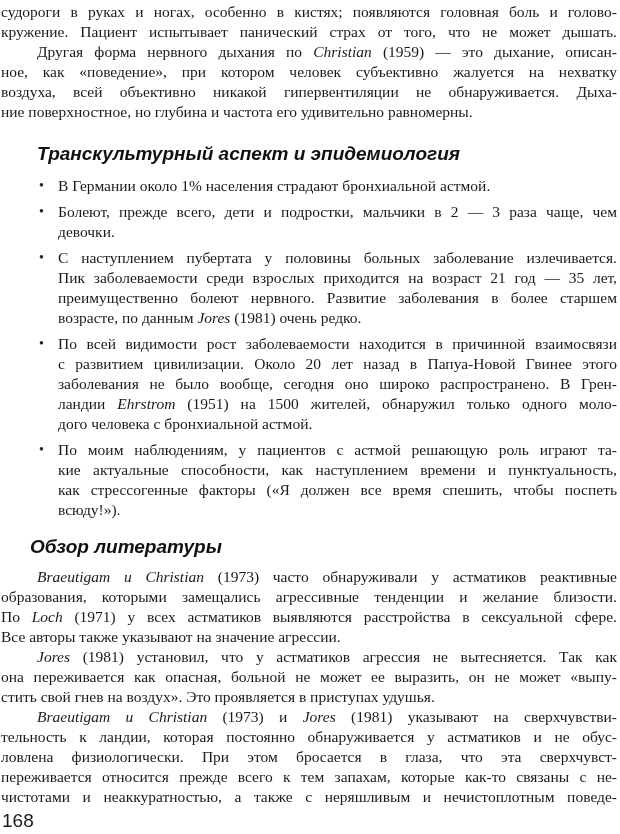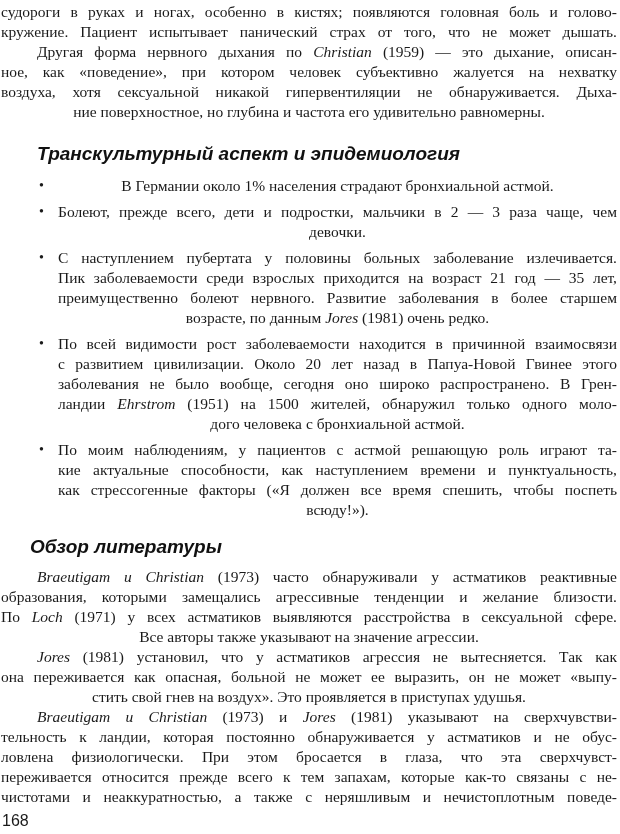--- a/index.html
+++ b/index.html
@@ -9,21 +9,21 @@
     height: 834px;
     background: #ffffff;
     color: #1a1a1a;
     font-family: "Liberation Serif", "DejaVu Serif", serif;
     font-size: 15.5px;
     overflow: hidden;
     box-sizing: border-box;
   }
   .content { padding: 2px 3px 0 1px; }
 
-  .line { line-height: 20px; min-height: 20px; text-align: center; }
+  .line { line-height: 20px; min-height: 20px; text-align: left; }
   .line.j { text-align: justify; text-align-last: justify; }
   .line.ind { text-indent: 36px; }
   .it { font-style: italic; }
 
   .para { margin: 0; }
 
   .heading {
     font-family: "Liberation Sans", "DejaVu Sans", sans-serif;
     font-weight: 700;
     font-size: 19px;
@@ -42,40 +42,40 @@
     line-height: 20px;
     font-size: 14px;
   }
   .bullet-body { flex: 1 1 auto; min-width: 0; }
 
   .page-number {
     position: absolute;
     left: 2px;
     top: 810px;
     font-family: "Liberation Sans", "DejaVu Sans", sans-serif;
-    font-size: 16px;
+    font-size: 19px;
     line-height: 22px;
     color: #1a1a1a;
   }
 </style>
 </head>
 <body>
 
 <div class="page" style="background: rgb(255, 255, 255); color: rgb(26, 26, 26);">
   <div class="content">
 
     <div class="paras">
         <div class="para">
           <div class="line j"><span>судороги в руках и ногах, особенно в кистях; появляются головная боль и голово-</span></div>
           <div class="line j"><span>кружение. Пациент испытывает панический страх от того, что не может дышать.</span></div>
         </div>
         <div class="para">
           <div class="line j ind"><span>Другая форма нервного дыхания по </span><span class="it">Christian</span><span> (1959) — это дыхание, описан-</span></div>
           <div class="line j"><span>ное, как «поведение», при котором человек субъективно жалуется на нехватку</span></div>
-          <div class="line j"><span>воздуха, хотя сексуальной никакой гипервентиляции не обнаруживается. Дыха-</span></div>
+          <div class="line j"><span>воздуха, всей объективно никакой гипервентиляции не обнаруживается. Дыха-</span></div>
           <div class="line"><span>ние поверхностное, но глубина и частота его удивительно равномерны.</span></div>
         </div>
       </div>
 
     <div class="heading">Транскультурный аспект и эпидемиология</div>
 
     <div class="bullets">
         <div class="bullet-item">
           <span class="bullet-mark">•</span>
           <div class="bullet-body">

